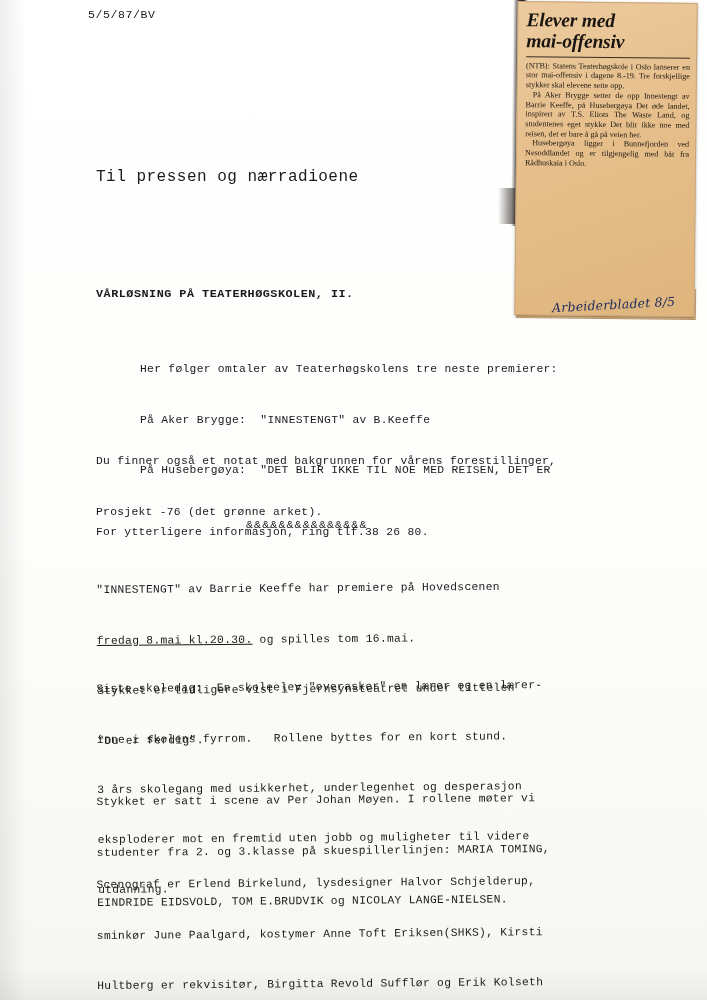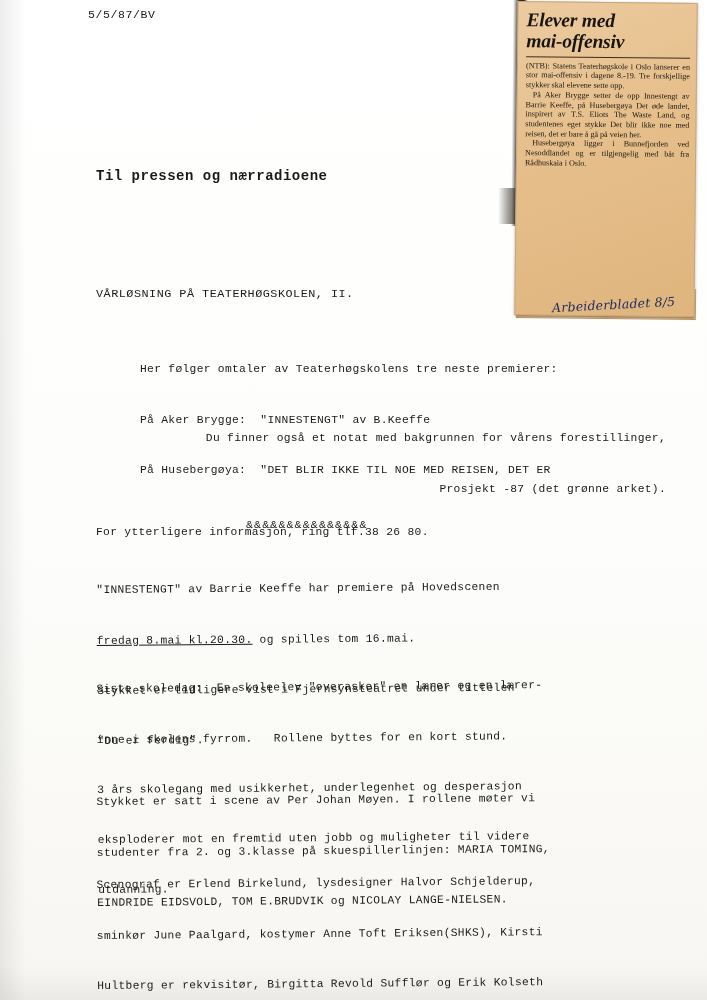--- a/index.html
+++ b/index.html
@@ -46,42 +46,42 @@
     left: 88px;
     top: 6px;
     font-size: 11.5px;
     letter-spacing: 0.6px;
   }
 
   .addressee {
     position: absolute;
     left: 96px;
     top: 166px;
-    font-weight: bold;
-    font-size: 14px;
+    font-weight: normal;
+    font-size: 16px;
     letter-spacing: 0.5px;
   }
 
   .subject {
     position: absolute;
     left: 96px;
     top: 286px;
-    font-weight: normal;
+    font-weight: bold;
     font-size: 11.8px;
     letter-spacing: 0.5px;
   }
 
   .block {
     position: absolute;
     left: 96px;
     width: 570px;
   }
 
   .b1 { top: 328px; margin-left: 44px; }
-  .b2 { top: 397px; text-align: right; }
+  .b2 { top: 420px; }
   .b3 { top: 491px; }
 
   .amp {
     position: absolute;
     left: 246px;
     top: 516px;
     letter-spacing: 1.2px;
     font-size: 11.5px;
   }
 
@@ -209,21 +209,21 @@
     <div class="typed subject">VÅRLØSNING PÅ TEATERHØGSKOLEN, II.</div>
 
     <div class="typed block b1">
       <div>Her følger omtaler av Teaterhøgskolens tre neste premierer:</div>
       <div>På Aker Brygge:  "INNESTENGT" av B.Keeffe</div>
       <div>På Husebergøya:  "DET BLIR IKKE TIL NOE MED REISEN, DET ER</div>
     </div>
 
     <div class="typed block b2">
       <div>Du finner også et notat med bakgrunnen for vårens forestillinger,</div>
-      <div>Prosjekt -87 (det grønne arket).</div>
+      <div>Prosjekt -76 (det grønne arket).</div>
     </div>
 
     <div class="typed block b3">
       <div>For ytterligere informasjon, ring tlf.38 26 80.</div>
     </div>
 
     <div class="typed amp">&amp;&amp;&amp;&amp;&amp;&amp;&amp;&amp;&amp;&amp;&amp;&amp;&amp;&amp;&amp;</div>
 
     <div class="typed block b4">
       <div>"INNESTENGT" av Barrie Keeffe har premiere på Hovedscenen</div>

